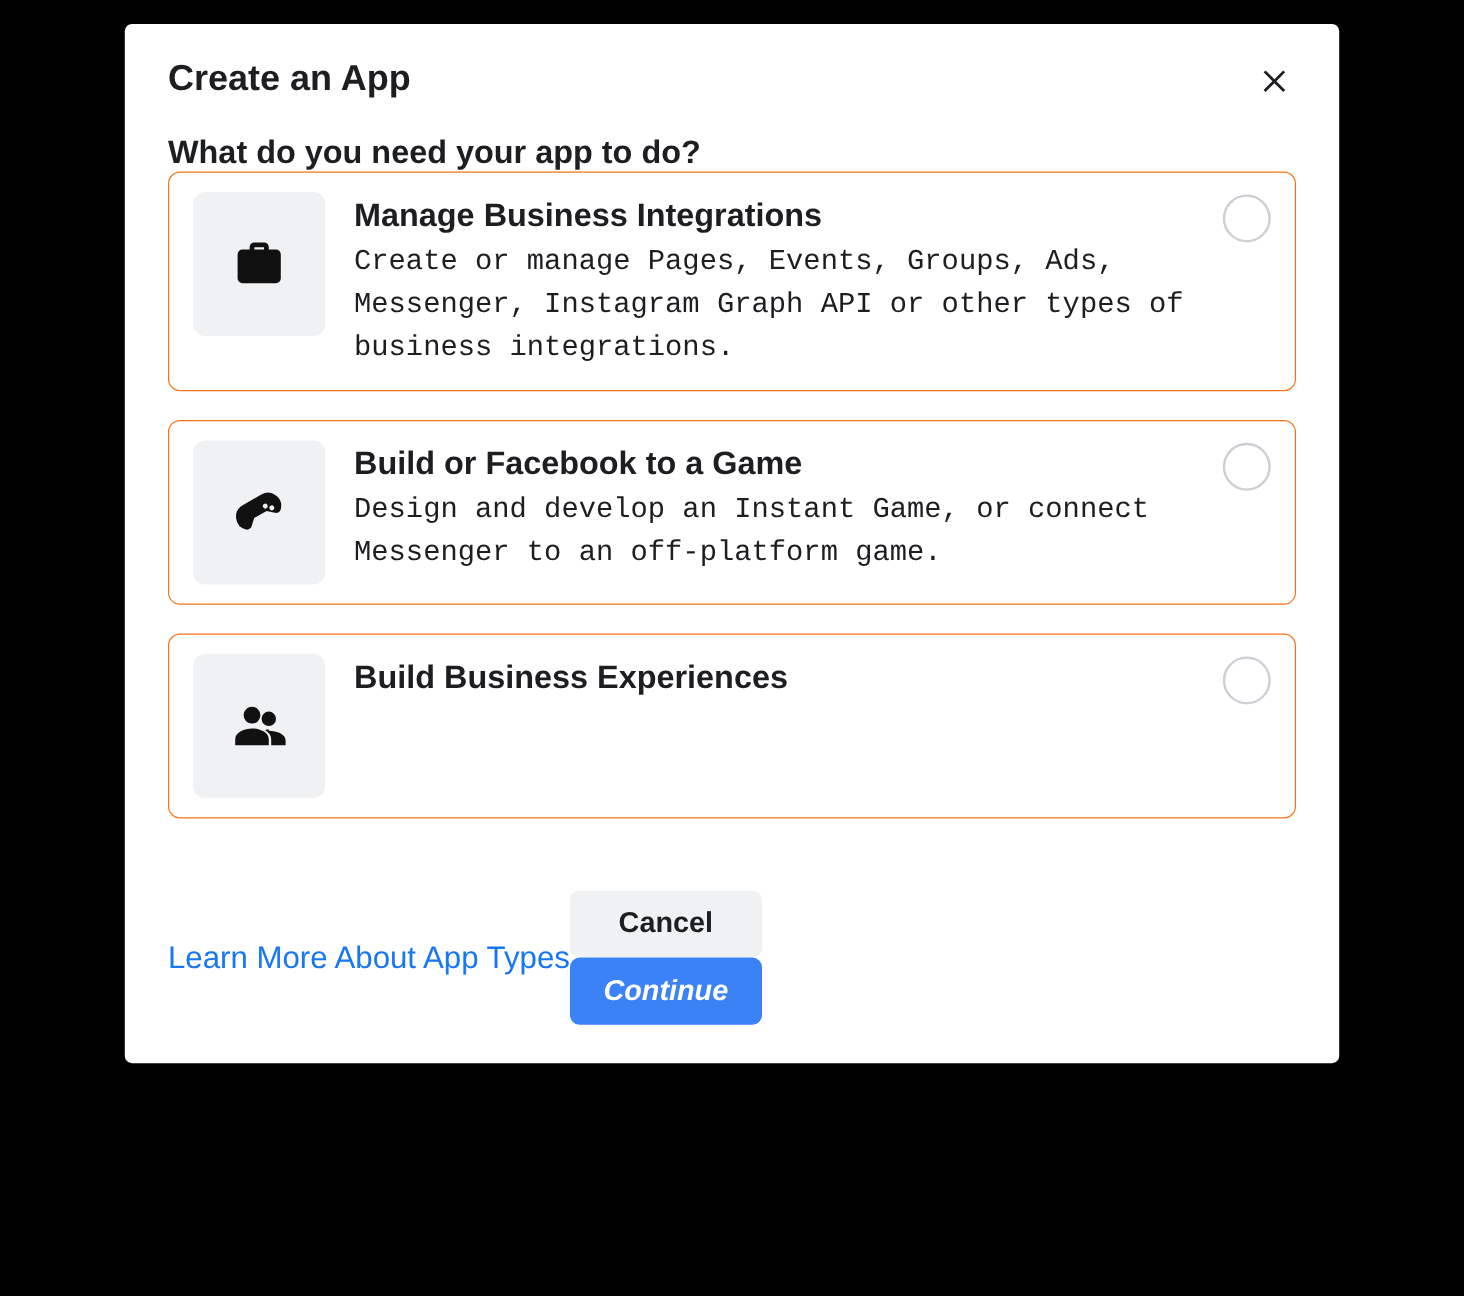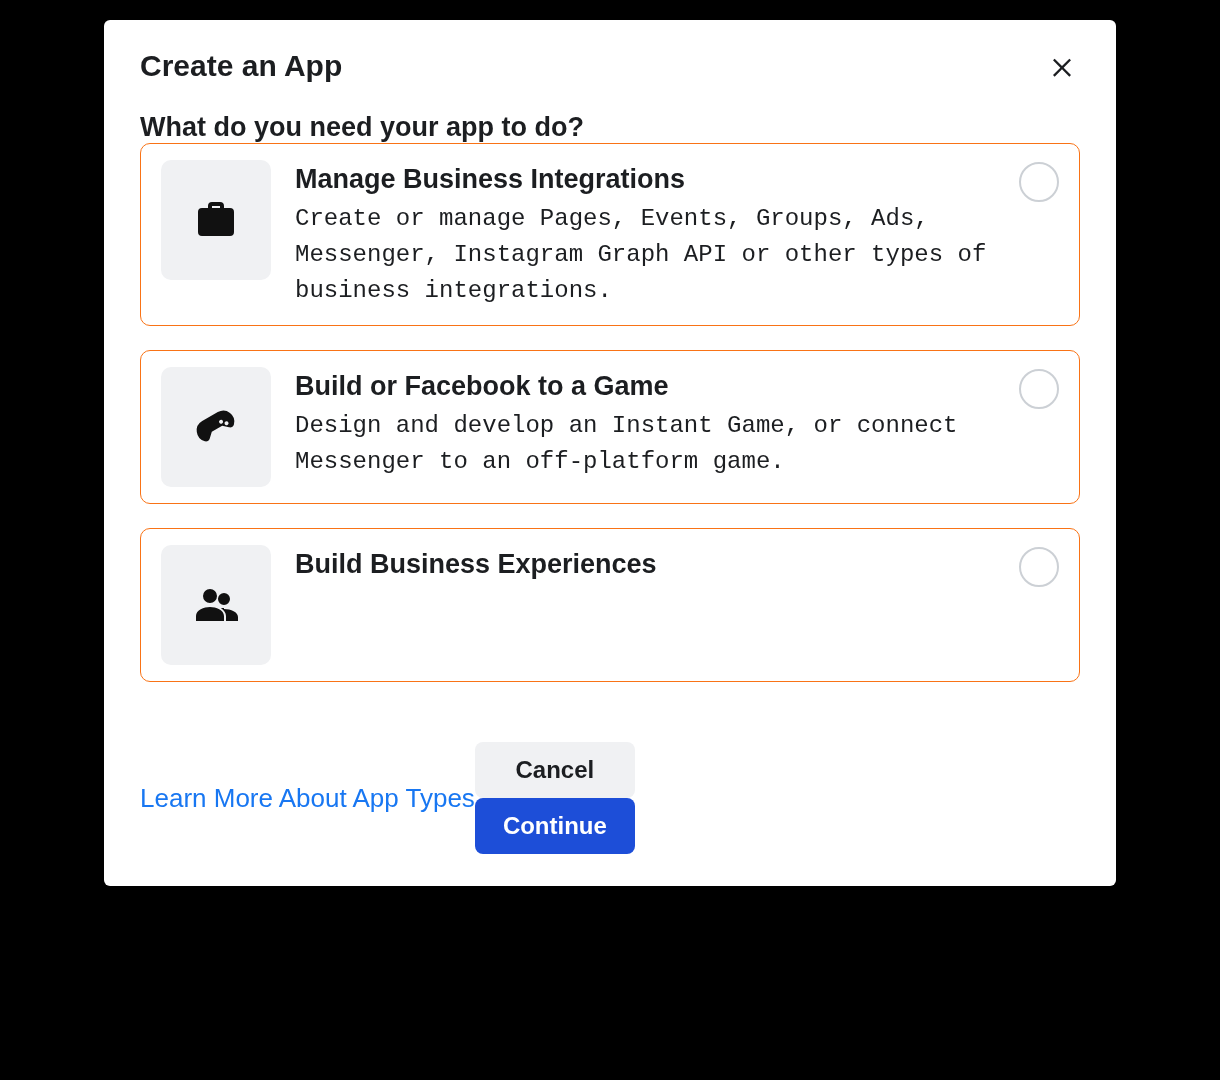--- a/index.html
+++ b/index.html
@@ -121,23 +121,24 @@
     padding: 14px 28px;
     border-radius: 8px;
     border: none;
     cursor: pointer;
   }
   .btn-cancel {
     background: #f0f1f3;
     color: #1c1e21;
   }
   .btn-continue {
-    background: #1d4ed8;
+    background: #3b82f6;
     color: #fff;
     cursor: default;
+    font-style: italic;
   }
   
   .option:nth-child(4) .option-icon { height: 120px; }
 </style>
 </head>
 <body>
 
 <div class="dialog">
 
   <div class="dialog-header">

